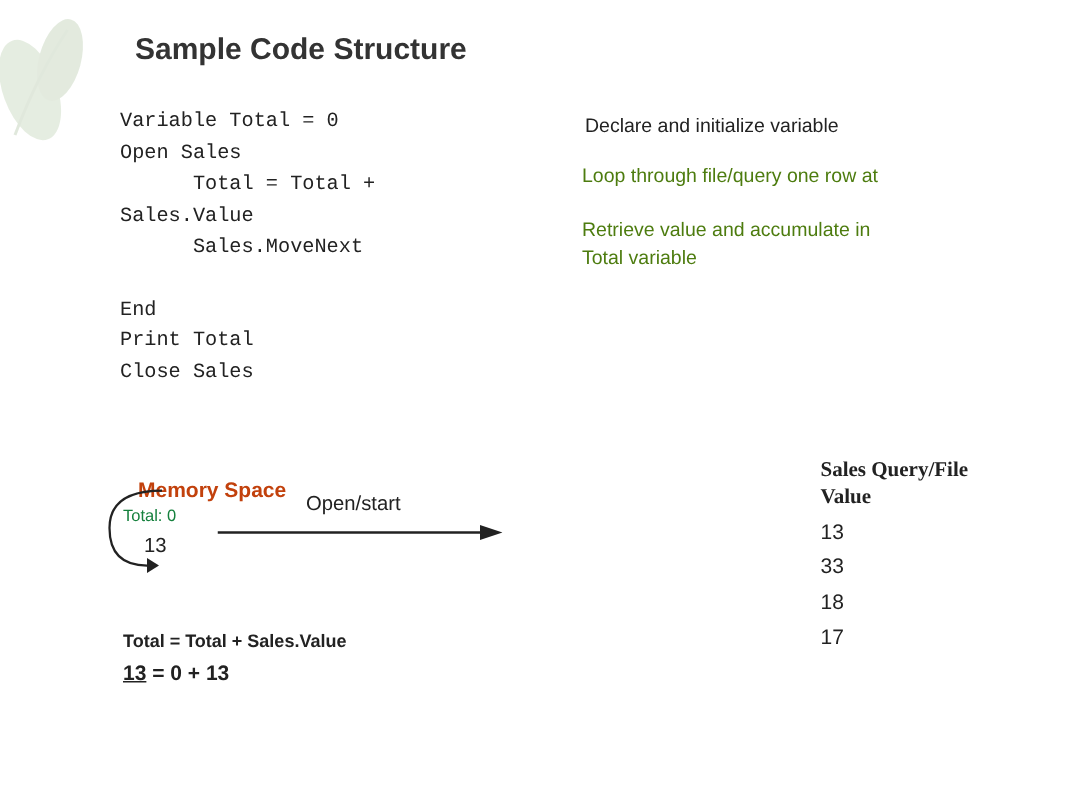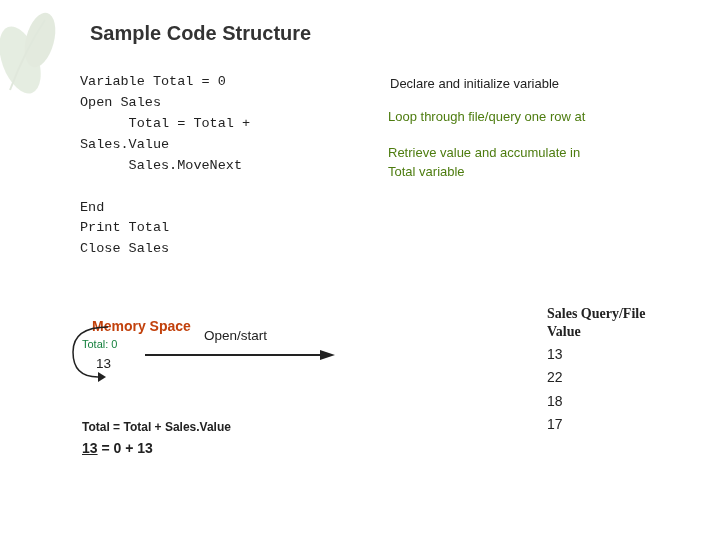--- a/index.html
+++ b/index.html
@@ -121,21 +121,21 @@
 
 <div style="position:absolute; top:328px; left:184px; font-size:13.5px; color:#222;margin-left:20px;">Open/start</div>
 
 <div style="position:absolute; top:305px; right:28px; width:145px;">
   <div style="font-size:14px; font-weight:bold; color:#222; line-height:1.3;font-family:Liberation Serif, serif;">
     <span>Sales Query/File</span><br>
     <span>Value</span>
   </div>
   <div style="font-size:14px; color:#222; line-height:1.65; margin-top:2px;">
     <div>13</div>
-    <div>22</div>
+    <div>33</div>
     <div>18</div>
     <div>17</div>
   </div>
 </div>
 
 <div style="position:absolute; top:420px; left:82px; font-size:12px; font-weight:bold; color:#222;">Total = Total + Sales.Value</div>
 
 <div style="position:absolute; top:440px; left:82px; font-size:14px; font-weight:bold; color:#222;">
   <span class="underline">13</span>
   <span> =   0 + 13</span>

